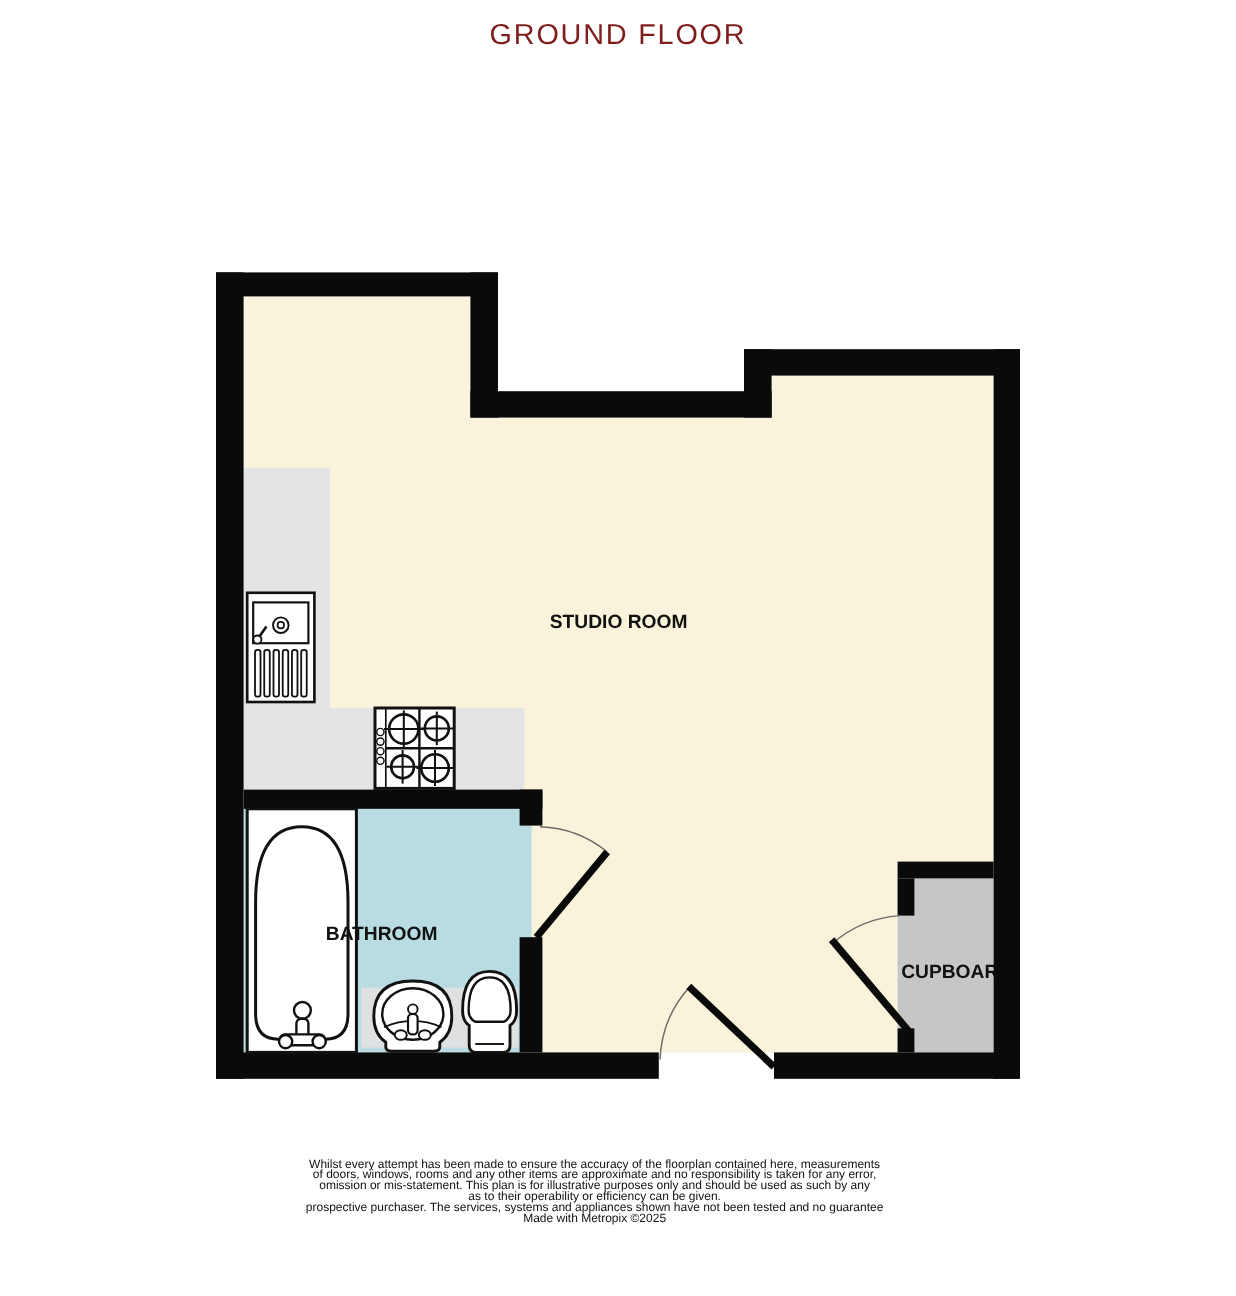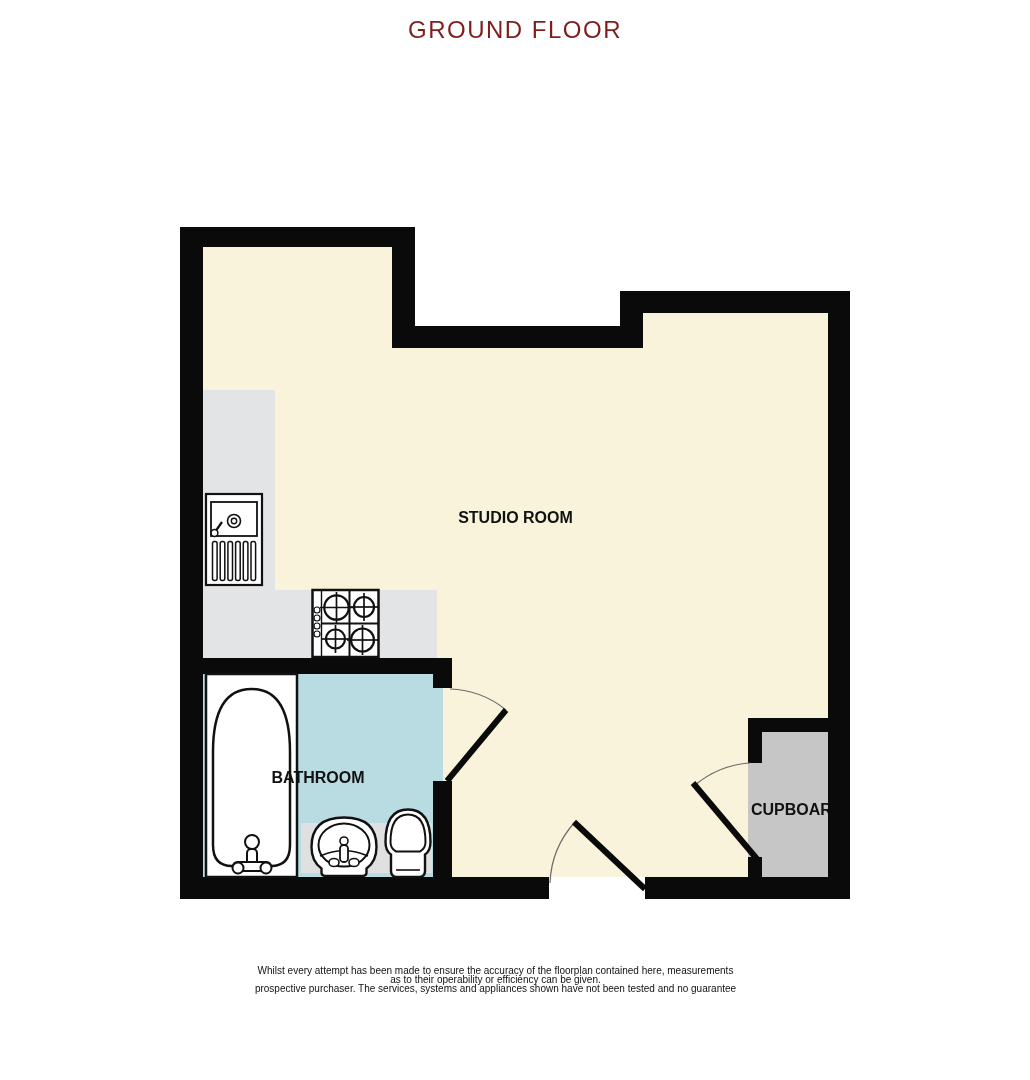--- a/index.html
+++ b/index.html
@@ -135,15 +135,18 @@
     <path d="M750 763 A95 95 0 0 0 694 786" fill="none" stroke="#6b6b6b" stroke-width="1.2"></path>
     <line x1="757" y1="859" x2="693" y2="783" stroke="#0a0a0a" stroke-width="6"></line>
   </g>
 
   <text x="515.5" y="523" text-anchor="middle">STUDIO ROOM</text>
   <text x="318" y="783" text-anchor="middle">BATHROOM</text>
 </svg>
 
 <div class="disclaimer">
   <div>Whilst every attempt has been made to ensure the accuracy of the floorplan contained here, measurements</div>
+  <div>of doors, windows, rooms and any other items are approximate and no responsibility is taken for any error,</div>
+  <div>omission or mis-statement. This plan is for illustrative purposes only and should be used as such by any</div>
   <div>as to their operability or efficiency can be given.</div>
   <div>prospective purchaser. The services, systems and appliances shown have not been tested and no guarantee</div>
+  <div>Made with Metropix ©2025</div>
 </div>
 
 </body></html>

